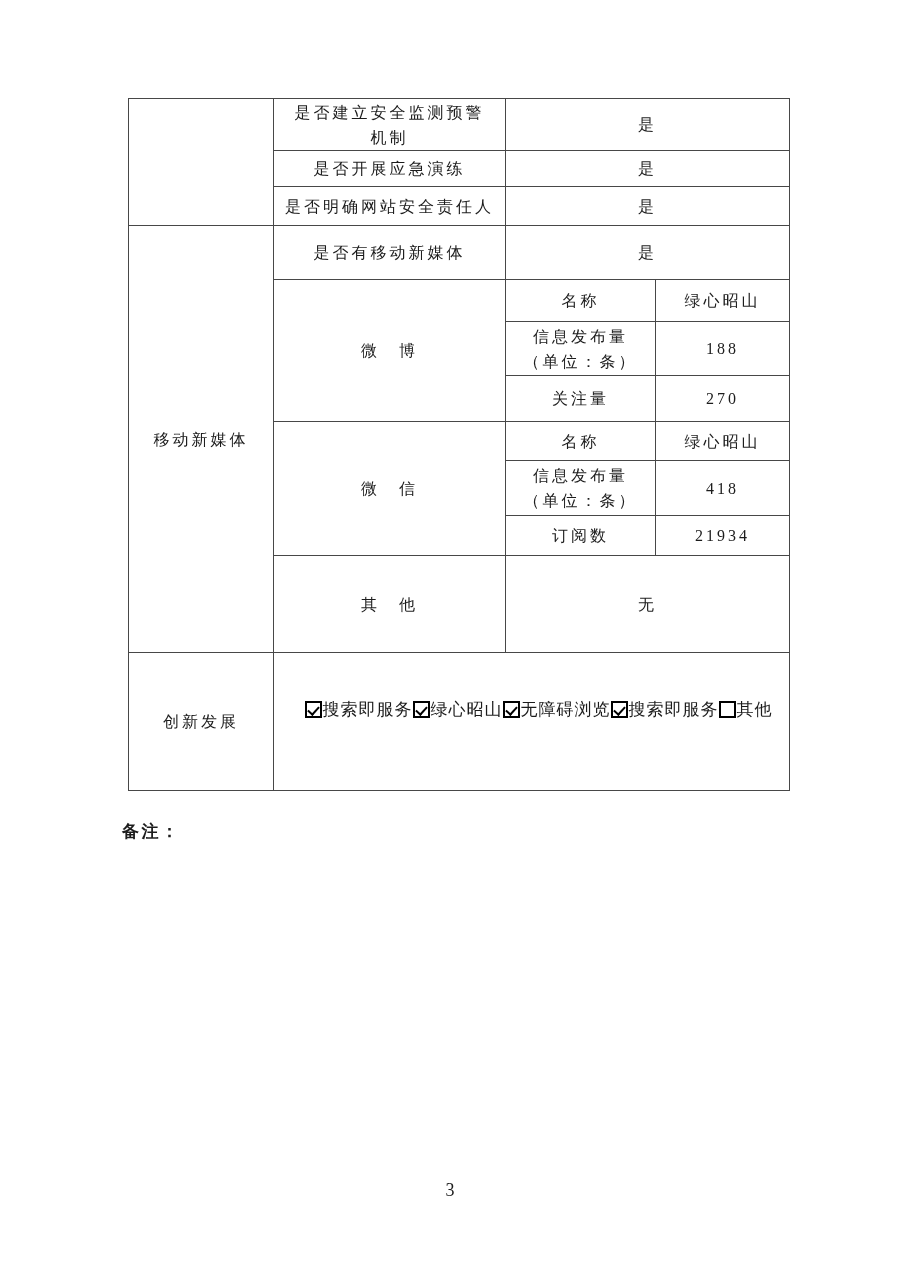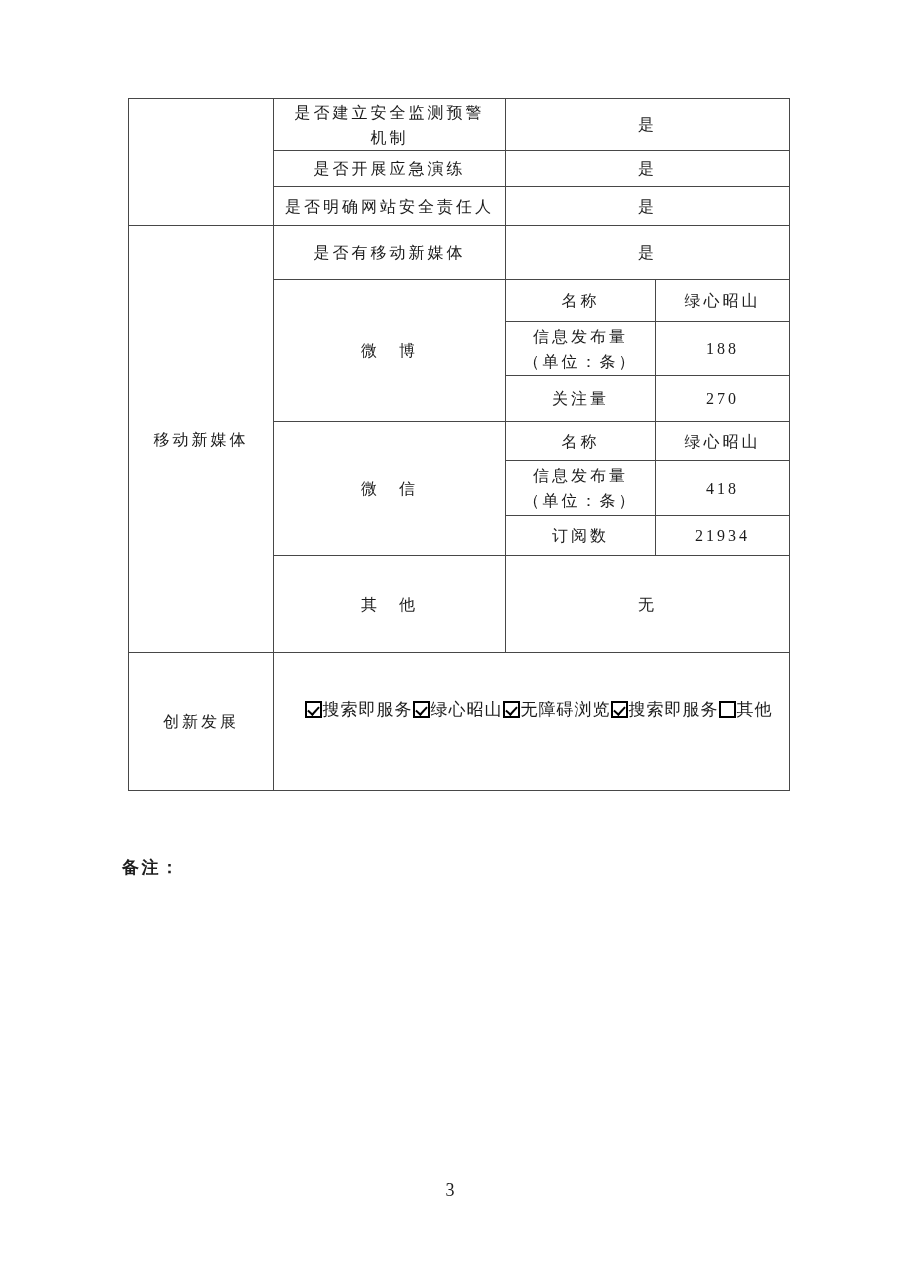--- a/index.html
+++ b/index.html
@@ -67,21 +67,21 @@
     top: 0.5px;
     width: 5px;
     height: 9px;
     border-right: 2.6px solid #000000;
     border-bottom: 2.6px solid #000000;
     transform: rotate(42deg);
   }
   .notes {
     position: absolute;
     left: 122px;
-    top: 856px;
+    top: 820px;
     font-size: 17px;
     font-weight: bold;
     letter-spacing: 2.5px;
   }
   .pageno {
     position: absolute;
     left: 0;
     top: 1180px;
     width: 100%;
     text-align: center;

